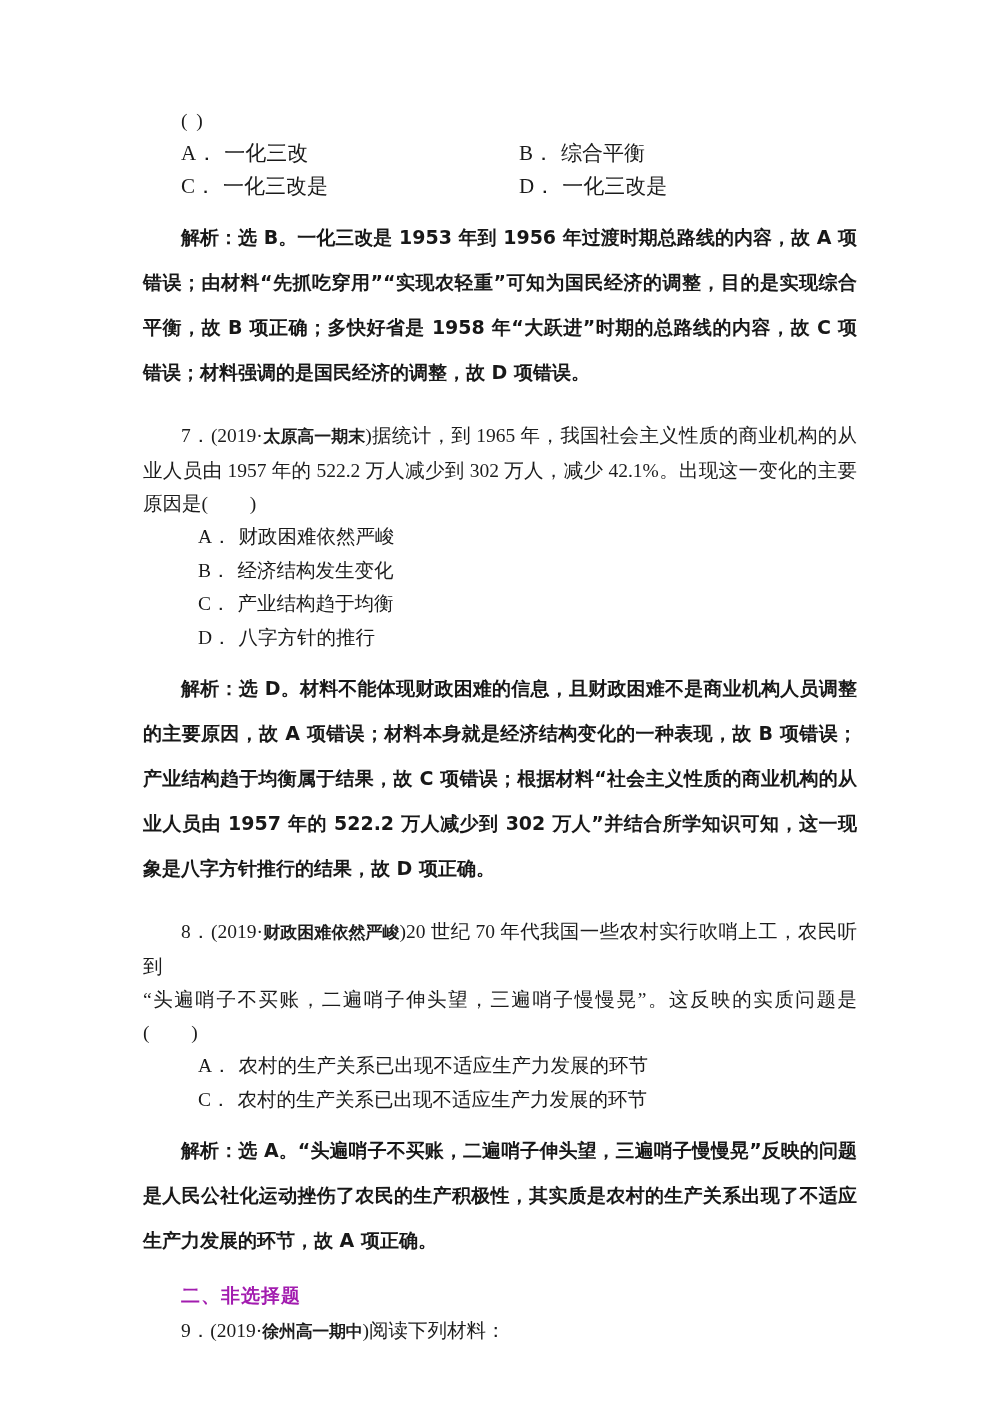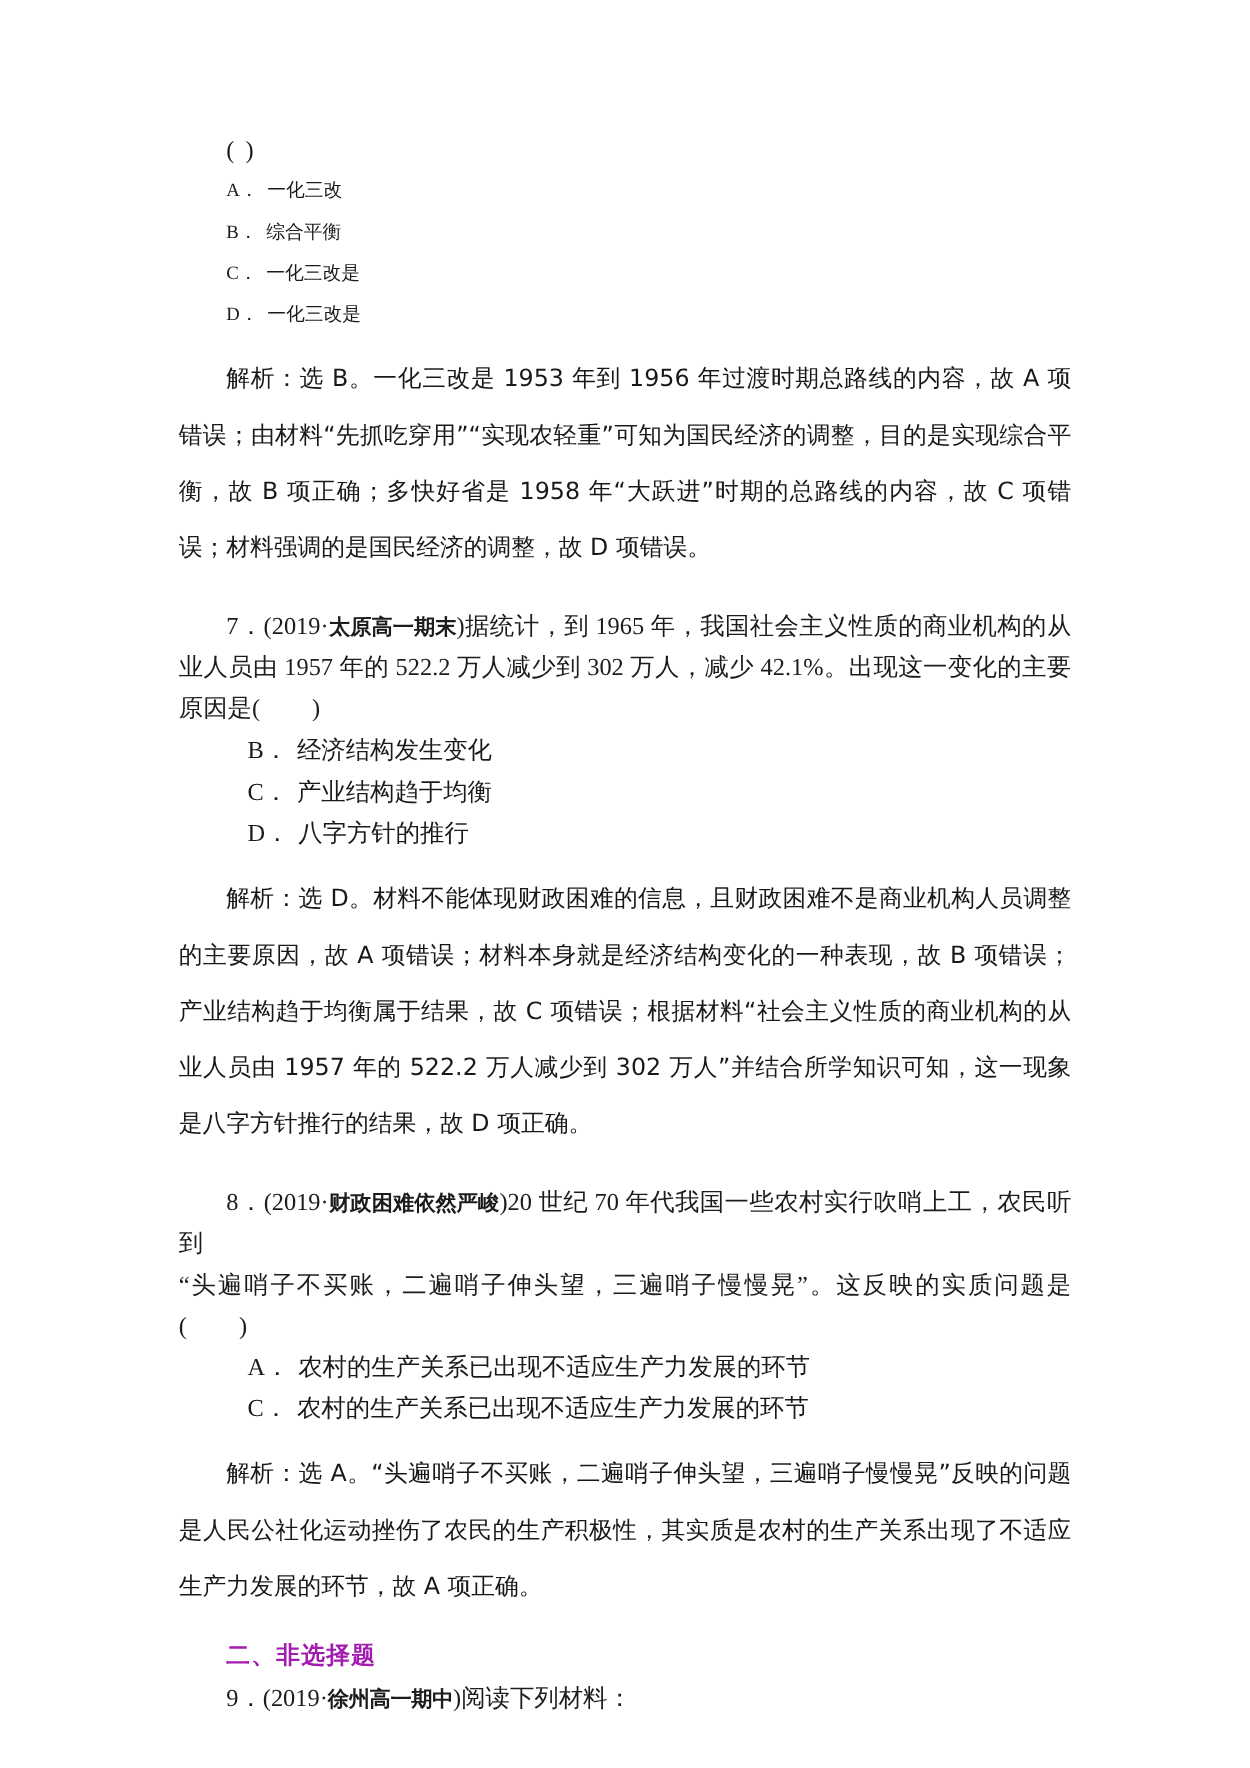--- a/index.html
+++ b/index.html
@@ -32,24 +32,23 @@
   .paren-line {
     font-size: 19.5px;
     line-height: 33px;
     padding-left: 38px;
     letter-spacing: 2px;
   }
 
   
   .opt-row {
     display: flex;
-    font-size: 15px;
+    font-size: 21px;
     line-height: 33px;
     padding-left: 38px;
-    flex-direction: column;
   }
   .opt-row .opt {
     width: 50%;
     box-sizing: border-box;
   }
   .opt-label {
     font-family: "Liberation Serif", "DejaVu Serif", serif;
   }
   .opt-text {
     margin-left: 7px;
@@ -68,38 +67,39 @@
   
   .jiexi {
     font-family: "DejaVu Sans", "Liberation Sans", sans-serif;
     font-size: 19px;
     line-height: 45px;
     text-align: justify;
     text-justify: inter-ideograph;
     text-indent: 38px;
     color: #181818;
     margin-top: 12px;
+    font-weight: bold;
   }
 
   
   .q-head {
     font-size: 19.5px;
     line-height: 33px;
     text-align: justify;
     text-justify: inter-ideograph;
     text-indent: 38px;
     color: #1c1c1c;
     margin-top: 14px;
   }
   .q-head.no-indent-cont {
     text-indent: 0;
   }
 
   .src {
-    font-family: Liberation Sans, sans-serif;
+    font-family: Liberation Mono, monospace;
     font-weight: bold;
     font-size: 17px;
     letter-spacing: -0.3px;
   }
 
   .latin {
     font-family: "Liberation Serif", "DejaVu Serif", serif;
   }
 
   .blank-paren {
@@ -145,20 +145,21 @@
       </div>
     </div>
 
     <div class="jiexi"><span>解析：</span><span>选 B。一化三改是 1953 年到 1956 年过渡时期总路线的内容，故 A 项错误；由材料“先抓吃穿用”“实现农轻重”可知为国民经济的调整，目的是实现综合平衡，故 B 项正确；多快好省是 1958 年“大跃进”时期的总路线的内容，故 C 项错误；材料强调的是国民经济的调整，故 D 项错误。</span></div>
 
     <div class="spacer-sm"></div>
 
     <div class="q-head"><span class="latin">7．</span><span class="latin">(2019·</span><span class="src">太原高一期末</span><span class="latin">)</span><span>据统计，到 1965 年，我国社会主义性质的商业机构的从业人员由 1957 年的 522.2 万人减少到 302 万人，减少 42.1%。出现这一变化的主要原因是(</span><span class="blank-paren latin">&nbsp;&nbsp;&nbsp;</span><span class="latin">)</span></div>
 
     <div class="opt-stack">
+      <div class="opt"><span class="opt-label latin">A．</span><span class="opt-text">财政困难依然严峻</span></div>
       <div class="opt"><span class="opt-label latin">B．</span><span class="opt-text">经济结构发生变化</span></div>
       <div class="opt"><span class="opt-label latin">C．</span><span class="opt-text">产业结构趋于均衡</span></div>
       <div class="opt"><span class="opt-label latin">D．</span><span class="opt-text">八字方针的推行</span></div>
     </div>
 
     <div class="jiexi"><span>解析：</span><span>选 D。材料不能体现财政困难的信息，且财政困难不是商业机构人员调整的主要原因，故 A 项错误；材料本身就是经济结构变化的一种表现，故 B 项错误；产业结构趋于均衡属于结果，故 C 项错误；根据材料“社会主义性质的商业机构的从业人员由 1957 年的 522.2 万人减少到 302 万人”并结合所学知识可知，这一现象是八字方针推行的结果，故 D 项正确。</span></div>
 
     <div class="spacer-sm"></div>
 
     <div class="q-head"><span class="latin">8．</span><span class="latin">(2019·</span><span class="src">财政困难依然严峻</span><span class="latin">)</span><span>20 世纪 70 年代我国一些农村实行吹哨上工，农民听到</span></div>

